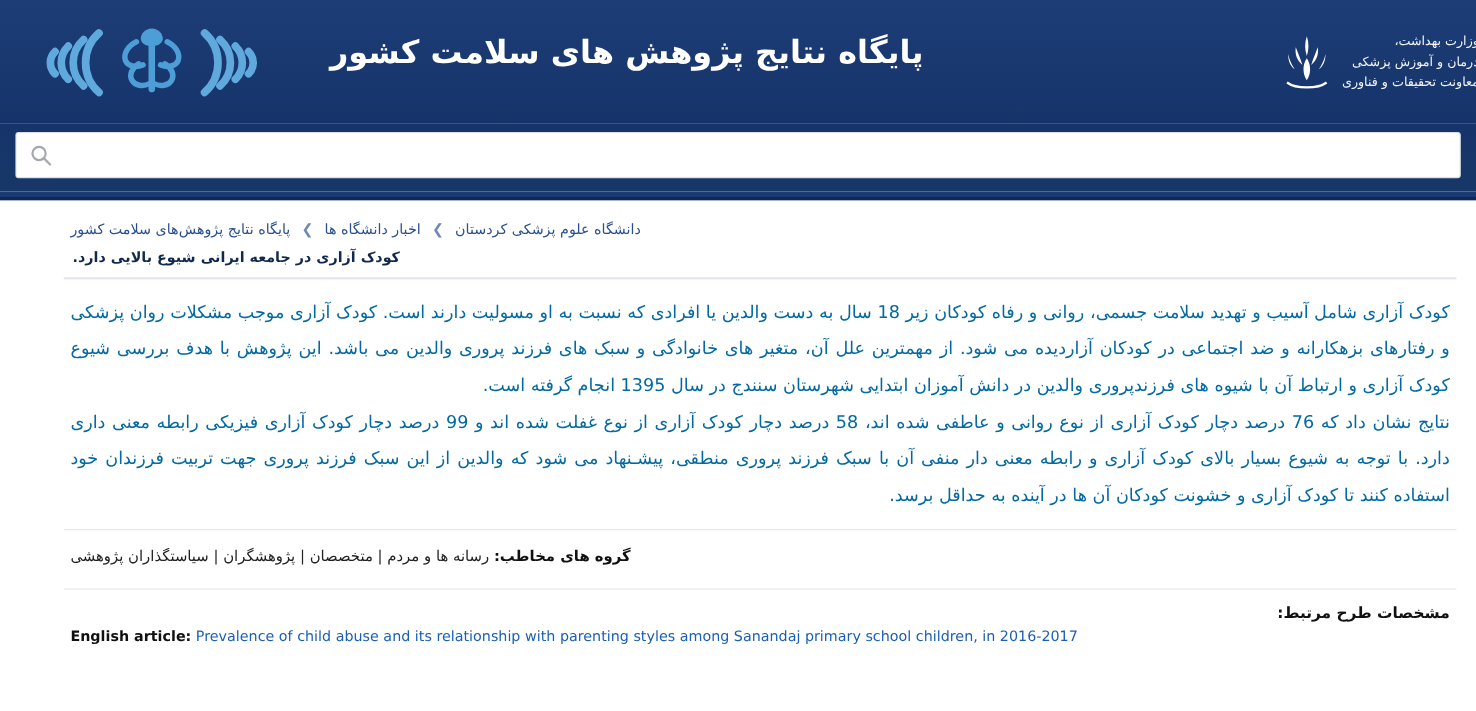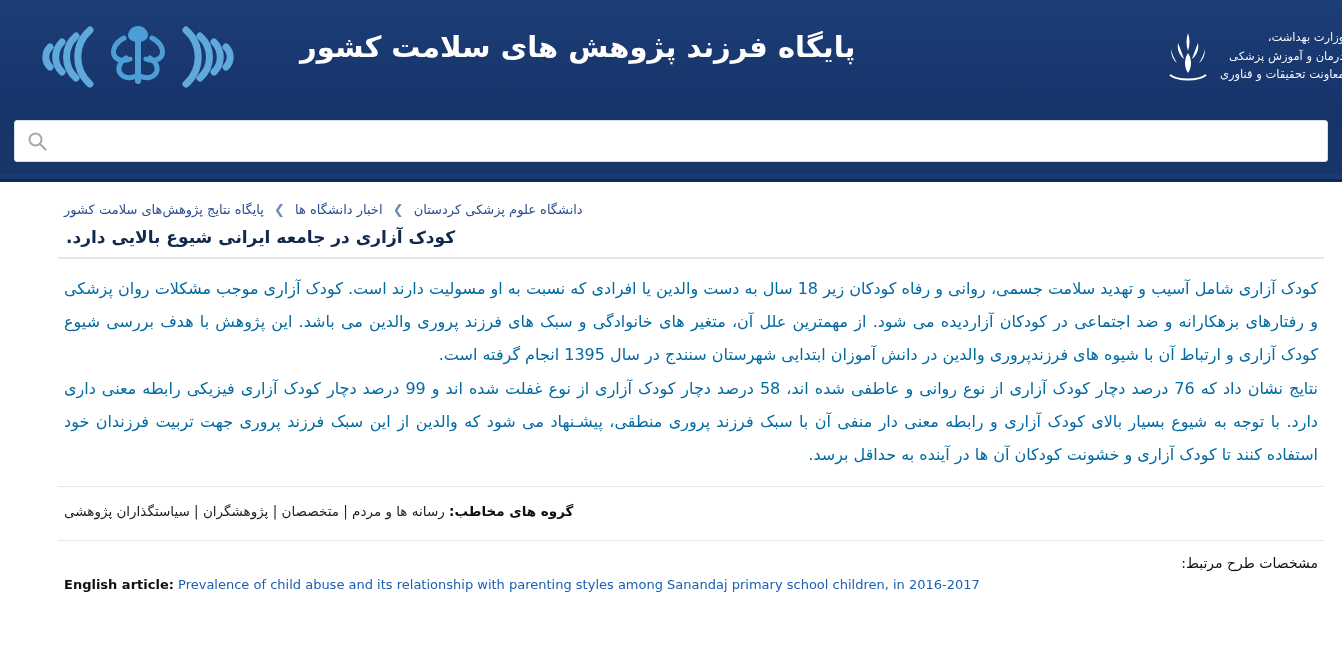--- a/index.html
+++ b/index.html
@@ -134,21 +134,21 @@
     font-size: 13px;
   }
 
   .title-row {
     border-bottom: 2px solid #e3e6eb;
     padding-bottom: 10px;
     margin-bottom: 14px;
   }
   .article-title {
     text-align: left;
-    font-size: 17px;
+    font-size: 13px;
     font-weight: bold;
     color: #12294f;
     direction: rtl;
     padding-left: 8px;
   }
 
   .article-body {
     font-size: 16px;
     line-height: 2.05;
     color: #0369a1;
@@ -171,21 +171,21 @@
     text-align: left;
     padding: 2px 6px 2px 6px;
     line-height: 1.9;
   }
   .meta-label { font-weight: bold; color: #111; }
   .meta-value { color: #222; }
   .meta-sep { color: #777; padding: 0 5px; }
 
   .section-heading {
     font-size: 14px;
-    font-weight: normal;
+    font-weight: bold;
     color: #111;
     text-align: right;
     padding: 4px 6px 2px 6px;
     direction: rtl;
   }
   .meta-left-line {
     text-align: left;
   }
   .english-line {
     font-size: 13px;
@@ -219,21 +219,21 @@
       </svg>
     </span>
     <span class="emblem-text">
       <div>وزارت بهداشت،</div>
       <div>درمان و آموزش پزشکی</div>
       <div>معاونت تحقیقات و فناوری</div>
     </span>
   </div>
 
   <div class="site-title">
-    <span class="site-title-inner">پایگاه فرزند پژوهش های سلامت کشور</span>
+    <span class="site-title-inner">پایگاه نتایج پژوهش های سلامت کشور</span>
   </div>
 
   <div class="header-logo">
     <svg viewBox="0 0 220 86" width="220" height="86" aria-hidden="true">
       <g stroke="#5fa9dd" fill="none" stroke-width="7" stroke-linecap="round">
         <path d="M62 16 A36 36 0 0 0 62 70"></path>
         <path d="M48 22 A28 28 0 0 0 48 64"></path>
         <path d="M34 28 A21 21 0 0 0 34 58"></path>
         <path d="M22 33 A14 14 0 0 0 22 53"></path>
         <path d="M158 16 A36 36 0 0 1 158 70"></path>

